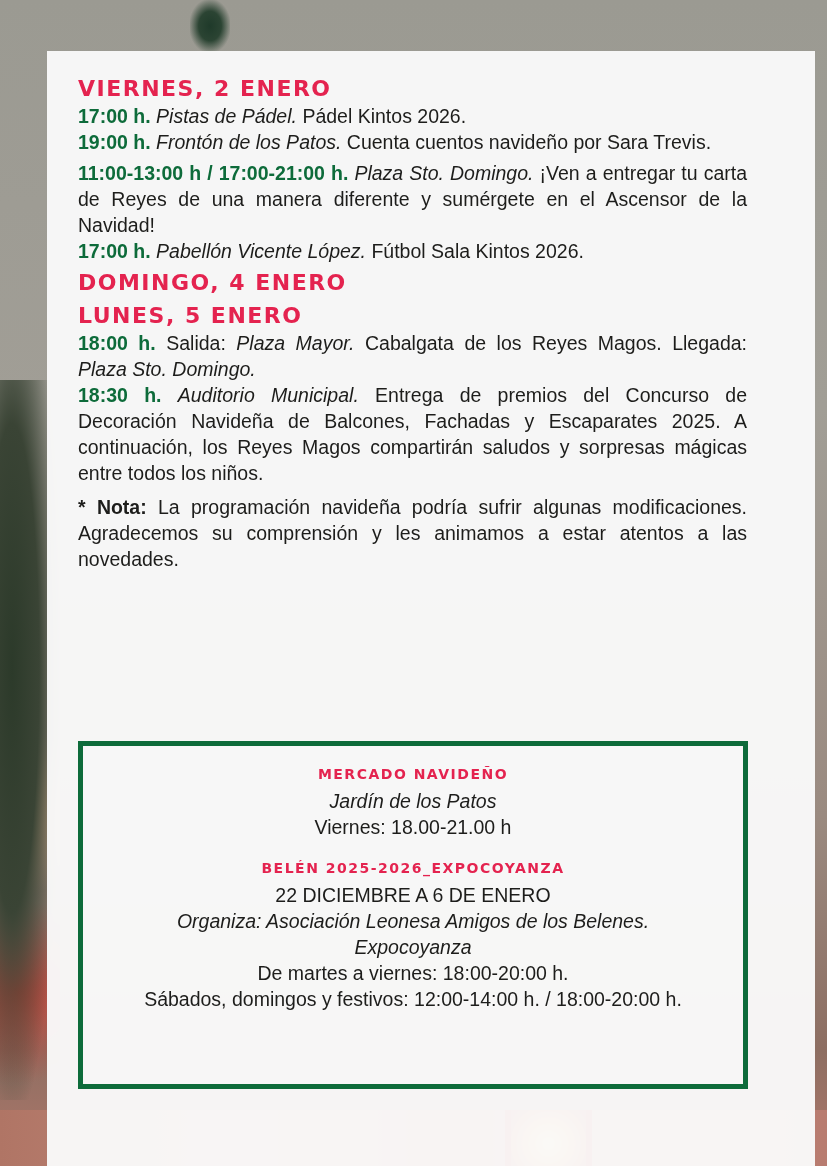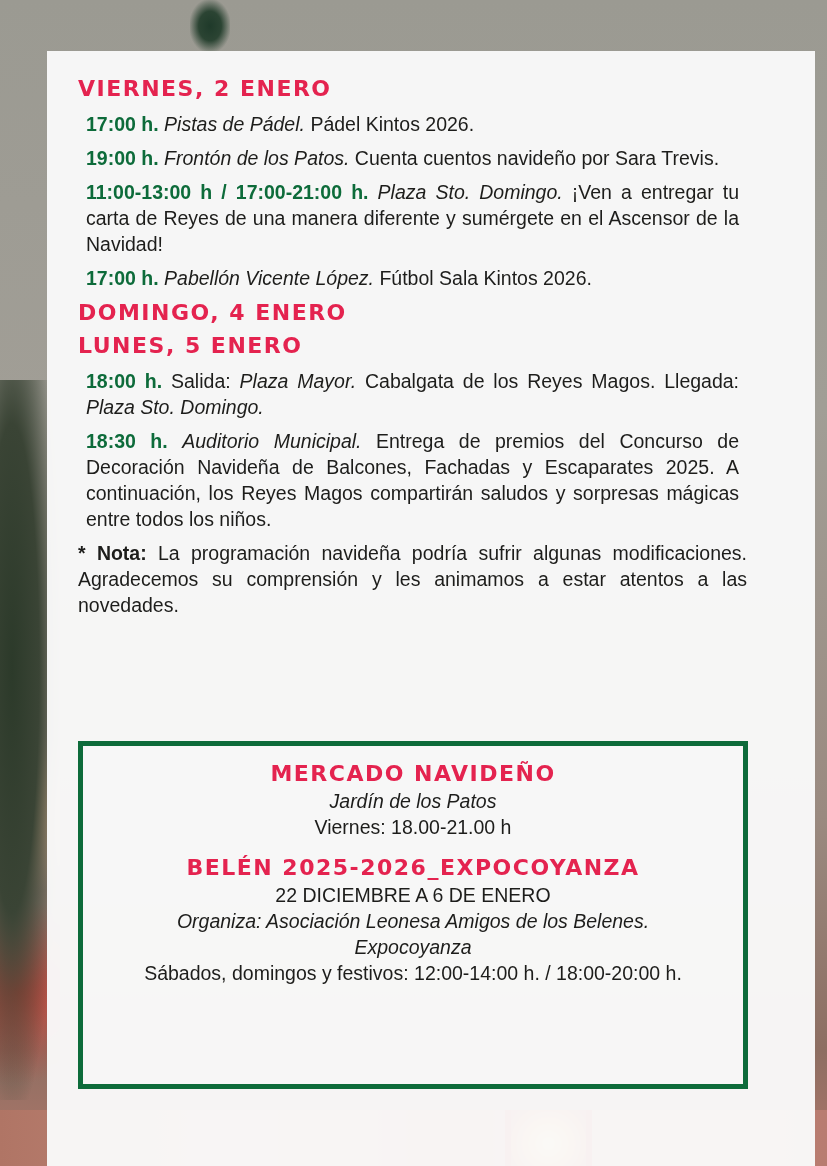--- a/index.html
+++ b/index.html
@@ -35,34 +35,34 @@
   .content {
     position: absolute; left: 31px; top: 24px; width: 669px;
     color: #1d1d1b; font-size: 19.5px; line-height: 26px;
   }
   .day-title {
     color: #e4234f; font-weight: 900; font-size: 22px; letter-spacing: 1.5px;
     line-height: 28px; margin: 0; text-transform: uppercase;
     font-family: "DejaVu Sans", sans-serif;
   }
   .day { margin-bottom: 5px; }
-  .event { margin: 8px; text-align: justify; }
+  .event { margin: 0; text-align: justify; }
   .time { color: #0d6b3a; font-weight: 700; }
   .place { font-style: italic; }
   .note { margin-top: 8px; text-align: justify; }
   .note b { font-weight: 700; }
   .box {
     position: absolute; left: 31px; top: 690px; width: 660px; height: 338px;
     border: 5px solid #0d6b3a; background: rgba(250,250,250,0.4);
     text-align: center; color: #1d1d1b; font-size: 19.5px; line-height: 26px;
   }
   .box-section { margin-top: 14px; }
   .box-section + .box-section { margin-top: 14px; }
   .box-title {
-    color: #e4234f; font-weight: 900; font-size: 22px; letter-spacing: 1.5px;
+    color: #e4234f; font-weight: 900; font-size: 14px; letter-spacing: 1.5px;
     line-height: 28px; text-transform: uppercase;
     font-family: "DejaVu Sans", sans-serif;
   }
   .italic { font-style: italic; }
 </style>
 </head>
 <body>
 
 <div class="bg-treetop"></div>
 <div class="bg-tree"></div>
@@ -131,16 +131,17 @@
     <div class="box-section">
       <div class="box-title">MERCADO NAVIDEÑO</div>
       <div class="italic">Jardín de los Patos</div>
       <div>Viernes: 18.00-21.00 h</div>
     </div>
     <div class="box-section">
       <div class="box-title">BELÉN 2025-2026_EXPOCOYANZA</div>
       <div>22 DICIEMBRE A 6 DE ENERO</div>
       <div class="italic">Organiza: Asociación Leonesa Amigos de los Belenes.</div>
       <div class="italic">Expocoyanza</div>
+      <div>De martes a viernes: 18:00-20:00 h.</div>
       <div>Sábados, domingos y festivos: 12:00-14:00 h. / 18:00-20:00 h.</div>
     </div>
   </div>
 </div>
 
 </body></html>

